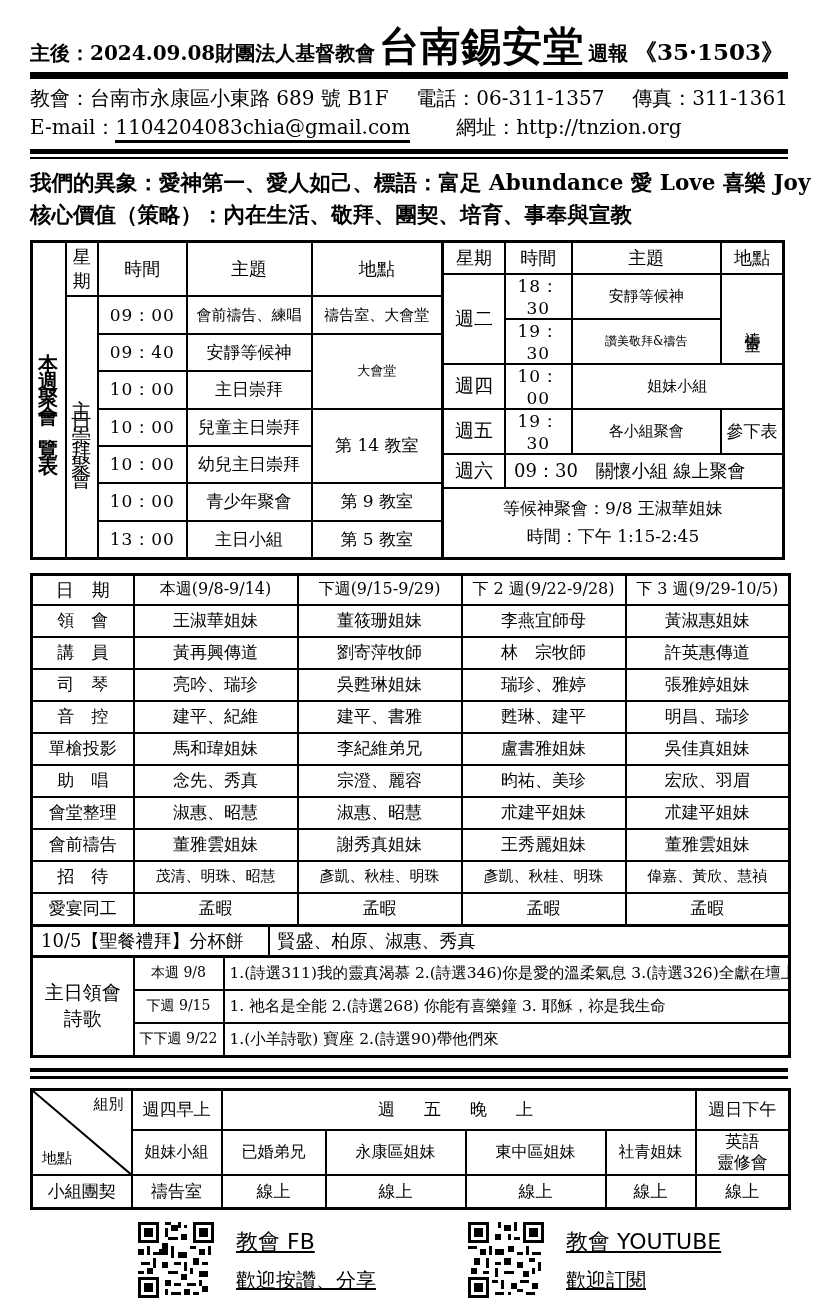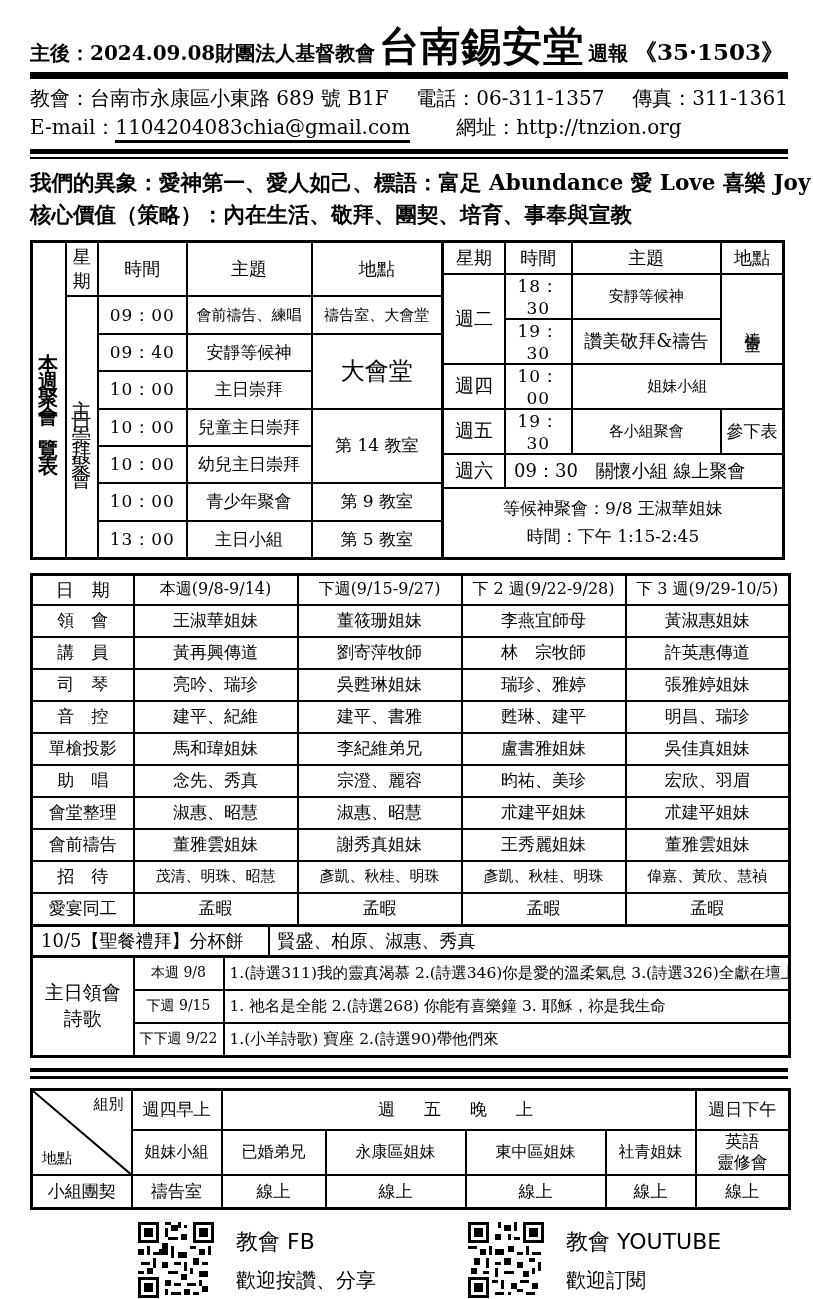--- a/index.html
+++ b/index.html
@@ -72,21 +72,21 @@
   .fr2{height:44px;}
   .fr3{height:34px;}
   .fri-span{letter-spacing:6px;font-size:18px;}
   .prewrap{white-space:pre-line;line-height:1.25;font-size:16px;}
   .diagcell{position:relative;padding:0;}
   .diagcell svg{position:absolute;left:0;top:0;width:100%;height:100%;}
   .diag-top{position:absolute;top:4px;right:7px;font-size:15px;}
   .diag-bot{position:absolute;bottom:6px;left:9px;font-size:15px;}
 
   
-  .qrrow{display:flex;align-items:center;margin:12px 0 12px 108px;}
+  .qrrow{display:flex;align-items:center;margin:12px 0 12px 108px;text-decoration:underline;}
   .qr{width:76px;height:76px;}
   .qrtext{margin-left:22px;font-family:"DejaVu Sans","Liberation Sans",sans-serif;}
   .qrtext .t{font-size:22px;margin-bottom:10px;}
   .qrtext .s{font-size:20px;}
   .qrgap{width:92px;}
 </style>
 </head>
 <body>
 
 <div class="page">
@@ -139,21 +139,21 @@
       </tr>
       <tr class="r34">
         <td rowspan="7"><span class="vtext sun-label">主日崇拜聚會</span></td>
         <td class="time">09：00</td>
         <td style="font-size:15px">會前禱告、練唱</td>
         <td style="font-size:15px">禱告室、大會堂</td>
       </tr>
       <tr class="r34">
         <td class="time">09：40</td>
         <td>安靜等候神</td>
-        <td rowspan="2" style="font-size:24px">大會堂</td>
+        <td rowspan="2" style="font-size:13px">大會堂</td>
       </tr>
       <tr class="r34">
         <td class="time">10：00</td>
         <td>主日崇拜</td>
       </tr>
       <tr class="r34">
         <td class="time">10：00</td>
         <td>兒童主日崇拜</td>
         <td rowspan="2">第 14 教室</td>
       </tr>
@@ -189,21 +189,21 @@
         <td>地點</td>
       </tr>
       <tr class="r34">
         <td rowspan="2" style="font-size:19px">週二</td>
         <td class="time">18：30</td>
         <td style="font-size:15px">安靜等候神</td>
         <td rowspan="2"><span class="vtext place-vert">禱告室</span></td>
       </tr>
       <tr class="r34">
         <td class="time">19：30</td>
-        <td style="font-size:18px">讚美敬拜&amp;禱告</td>
+        <td style="font-size:12px">讚美敬拜&amp;禱告</td>
       </tr>
       <tr class="r34">
         <td style="font-size:19px">週四</td>
         <td class="time">10：00</td>
         <td colspan="2" style="font-size:15px">姐妹小組</td>
       </tr>
       <tr class="r34">
         <td style="font-size:19px">週五</td>
         <td class="time">19：30</td>
         <td style="font-size:15px">各小組聚會</td>
@@ -228,21 +228,21 @@
         <col style="width:102px">
         <col style="width:164px">
         <col style="width:164px">
         <col style="width:164px">
         <col style="width:164px">
       </colgroup>
     <tbody>
         <tr class="hd">
       <td style="font-size:18px">日　期</td>
       <td>本週(9/8-9/14)</td>
-      <td>下週(9/15-9/27)</td>
+      <td>下週(9/15-9/29)</td>
       <td>下 2 週(9/22-9/28)</td>
       <td>下 3 週(9/29-10/5)</td>
     </tr>
     <tr>
       <td class="lab">領　會</td>
       <td class="c">王淑華姐妹</td>
       <td class="c">董筱珊姐妹</td>
       <td class="c">李燕宜師母</td>
       <td class="c">黃淑惠姐妹</td>
     </tr>

